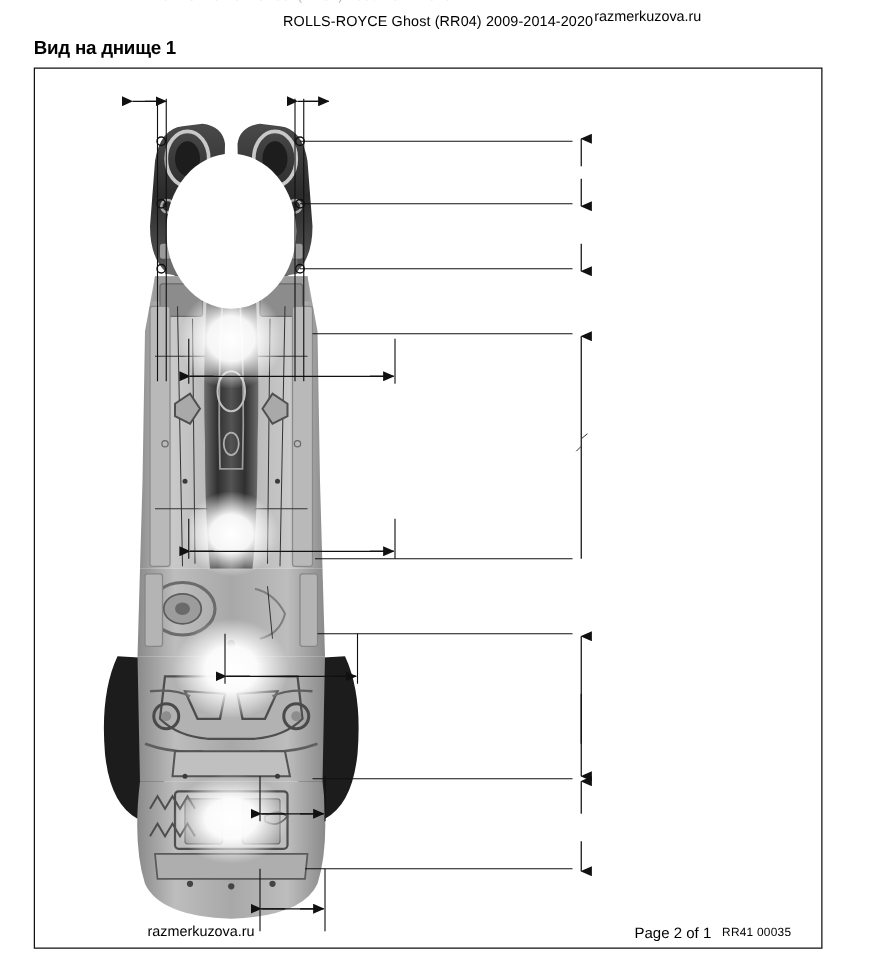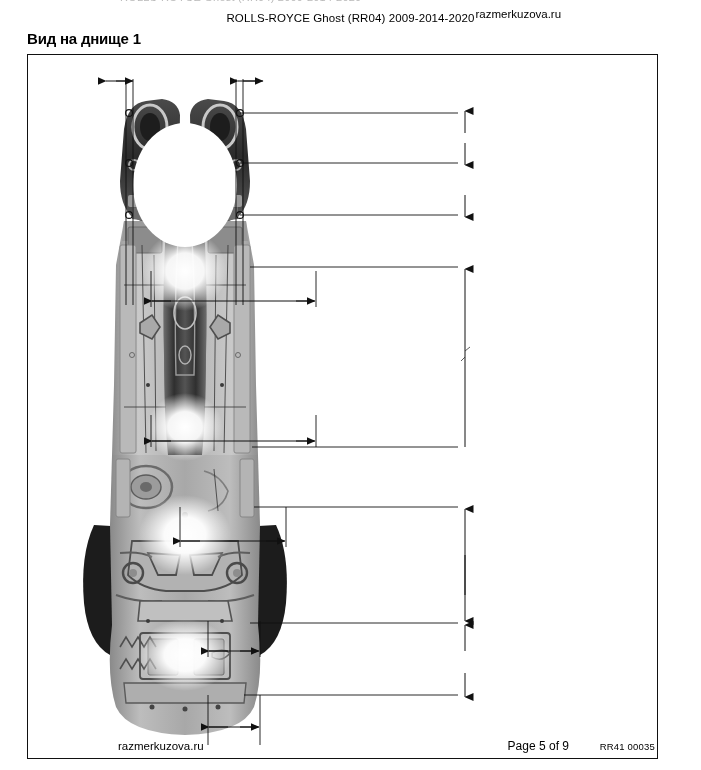--- a/index.html
+++ b/index.html
@@ -58,21 +58,21 @@
   }
   #footer-site{
     position:absolute;left:90px;bottom:6px;
     font-size:11.5px;white-space:nowrap;
   }
   #footer-page{
     position:absolute;right:88px;bottom:5px;
     font-size:12px;white-space:nowrap;
   }
   #footer-code{
-    position:absolute;right:2px;bottom:6px;
+    position:absolute;right:24px;bottom:6px;
     font-size:9.5px;letter-spacing:.2px;white-space:nowrap;padding-left:16px;
   }
 
   
   #underbody-svg{
     position:absolute;left:0;top:0;width:631px;height:705px;
     display:block;
   }
 
   .dimline{stroke:#111;stroke-width:1;fill:none;}
@@ -346,15 +346,15 @@
 
       <line class="extline" x1="180" y1="640" x2="180" y2="690"></line>
       <line class="extline" x1="232" y1="640" x2="232" y2="690"></line>
       <line class="dimline" x1="200" y1="672" x2="181" y2="672" marker-end="url(#arrL)"></line>
       <line class="dimline" x1="212" y1="672" x2="231" y2="672" marker-end="url(#arrR)"></line>
       <line class="dimline" x1="181" y1="672" x2="230" y2="672"></line>
     </g>
   </svg>
 
   <div id="footer-site">razmerkuzova.ru</div>
-  <div id="footer-page">Page 5 of 9</div>
+  <div id="footer-page">Page 2 of 1</div>
   <div id="footer-code">RR41 00035</div>
 </div>
 
 </body></html>

